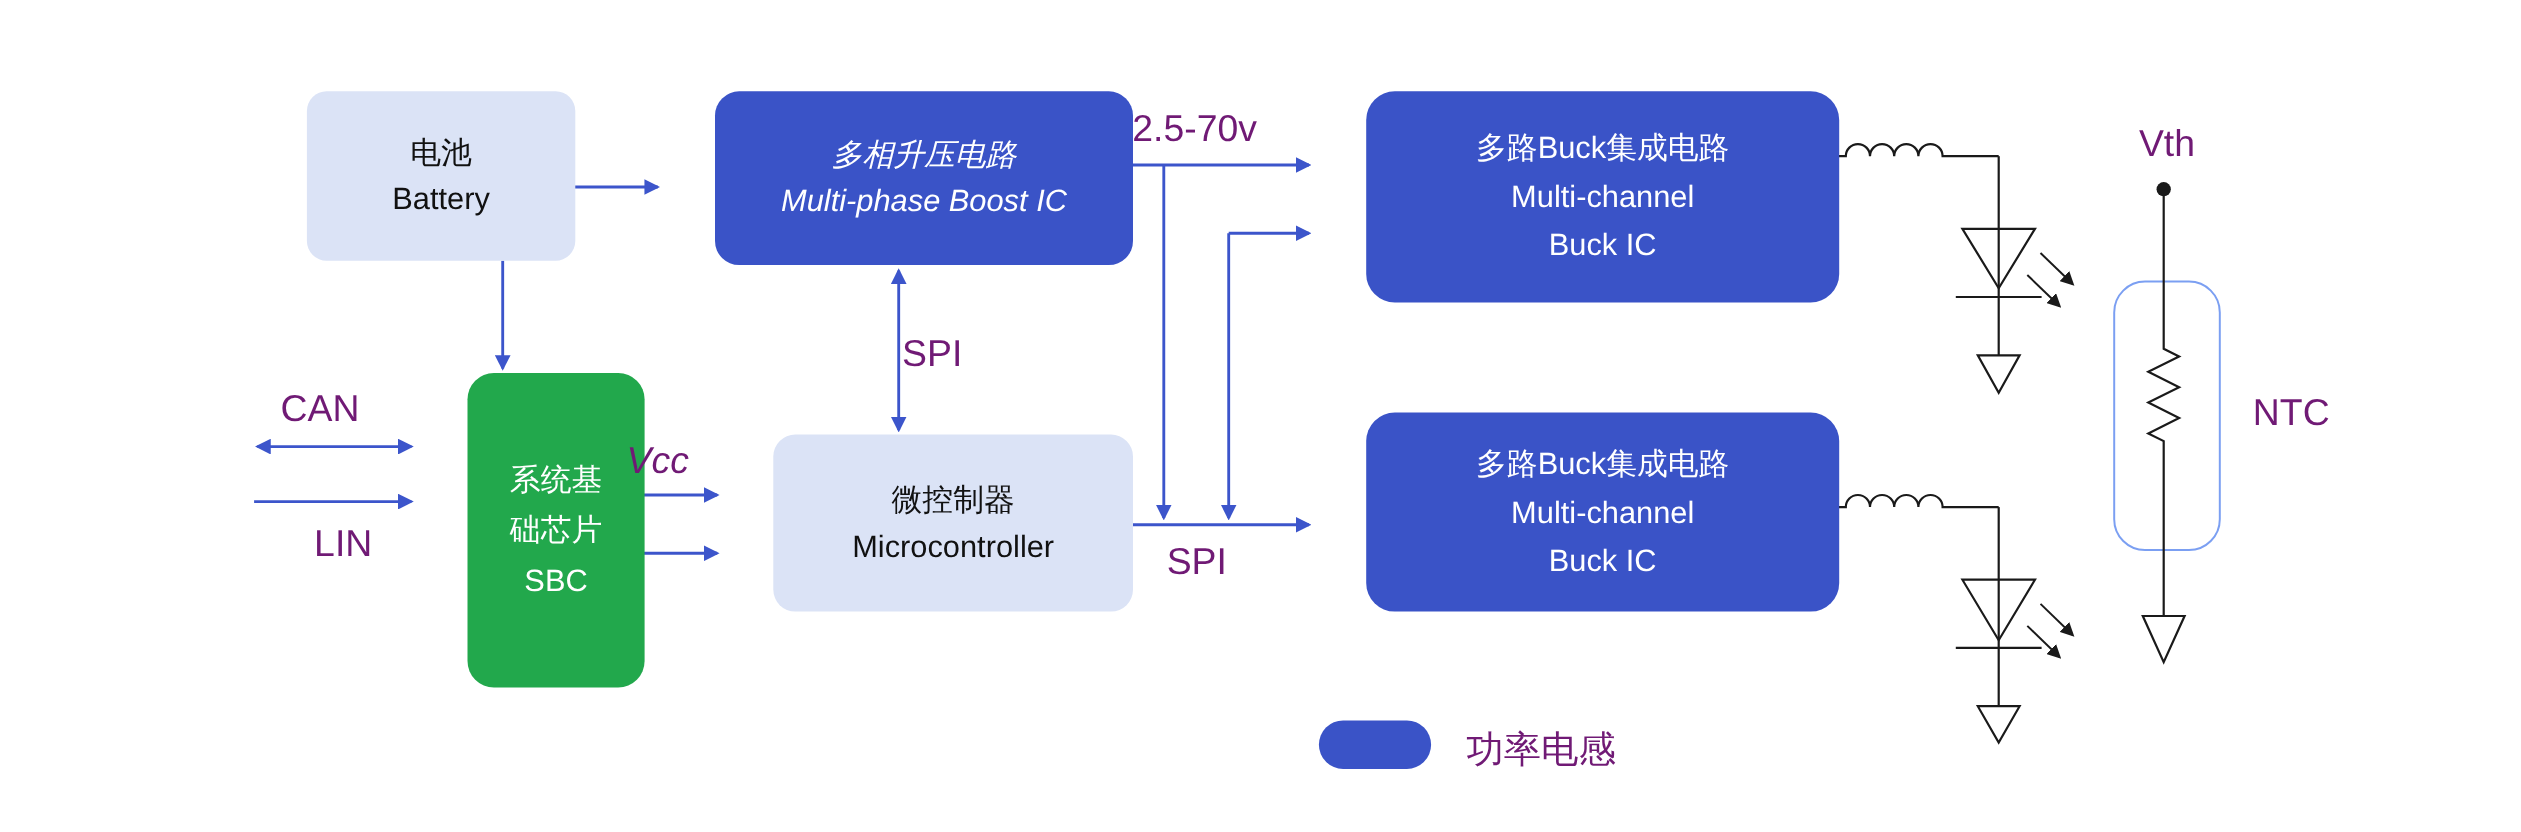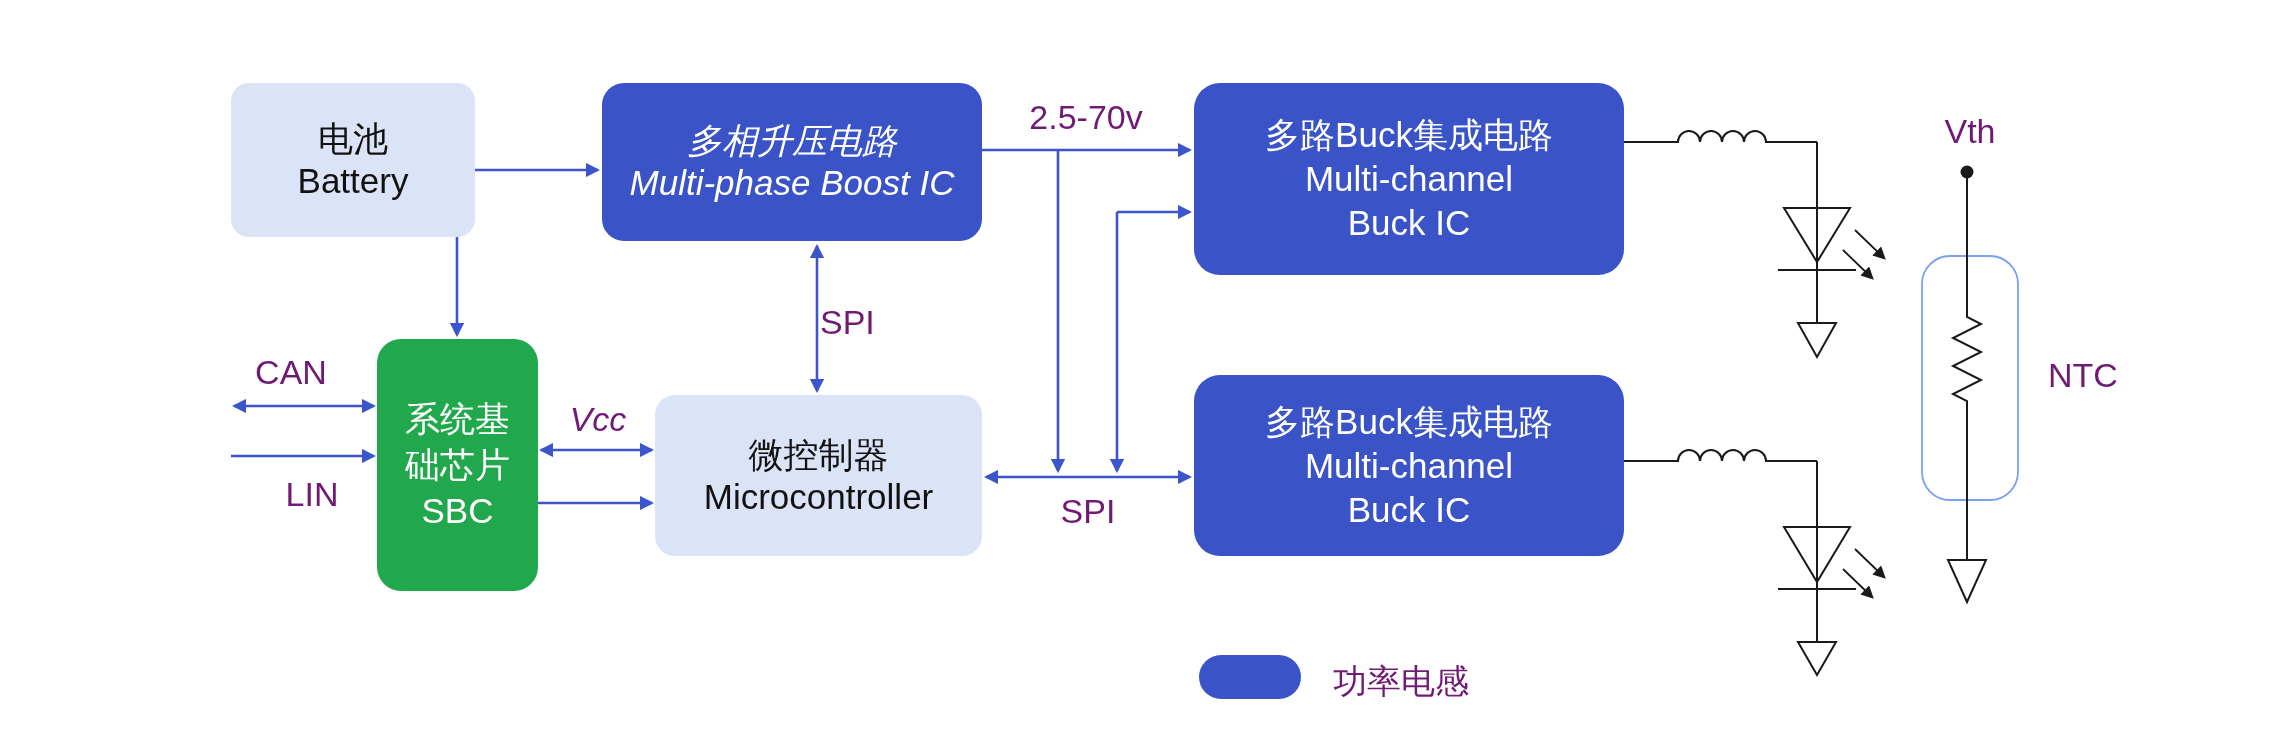--- a/index.html
+++ b/index.html
@@ -1,20 +1,20 @@
 <!DOCTYPE html>
 <html style="--primary-blue: #3a53c7; --light-blue: #dbe3f6; --green: #22a84c; --arrow-blue: #3c55cb; --wire-black: #1a1a1a; --ntc-outline: #7b9ff2;"><head>
 <meta charset="utf-8">
 <style>
   html,body{margin:0;padding:0;background:#ffffff;}
   #stage{position:relative;width:2292px;height:756px;background:#fff;overflow:hidden;
          font-family:"Liberation Sans","DejaVu Sans",sans-serif;}
   #wires{position:absolute;left:0;top:0;width:2292px;height:756px;}
   .box{position:absolute;display:flex;flex-direction:column;justify-content:center;
-       align-items:center;text-align:center;font-size:35px;line-height:42px;}
+       align-items:center;text-align:center;font-size:28px;line-height:42px;margin-left:48px;}
   .box.dark{background:var(--primary-blue);color:#ffffff;}
   .box.light{background:var(--light-blue);color:#111111;}
   .box.green{background:var(--green);color:#ffffff;}
   .lbl{position:absolute;font-size:34px;color:#701a75;text-align:center;white-space:nowrap;}
   .bluewire{stroke:var(--arrow-blue);stroke-width:2.6;fill:none;}
   .blkwire{stroke:var(--wire-black);stroke-width:2;fill:none;}
   .blkthin{stroke:var(--wire-black);stroke-width:1.8;fill:none;}
   .sym{stroke:var(--wire-black);stroke-width:2;fill:none;}
   .ntcbox{stroke:var(--ntc-outline);stroke-width:1.8;fill:none;}
   .mblue{fill:var(--arrow-blue);}
@@ -115,21 +115,21 @@
   <div class="box light" style="left:231px;top:83px;width:244px;height:154px;border-radius:18px;">
     <div>电池</div>
     <div>Battery</div>
   </div>
 
   <div class="box dark" style="left:602px;top:83px;width:380px;height:158px;border-radius:22px;font-style:italic;">
     <div>多相升压电路</div>
     <div>Multi-phase Boost IC</div>
   </div>
 
-  <div class="box green" style="left:377px;top:339px;width:161px;height:252px;border-radius:24px;line-height:46px;">
+  <div class="box green" style="left:377px;top:339px;width:161px;height:286px;border-radius:24px;line-height:46px;">
     <div>系统基</div>
     <div>础芯片</div>
     <div>SBC</div>
   </div>
 
   <div class="box light" style="left:655px;top:395px;width:327px;height:161px;border-radius:20px;">
     <div>微控制器</div>
     <div>Microcontroller</div>
   </div>
 

